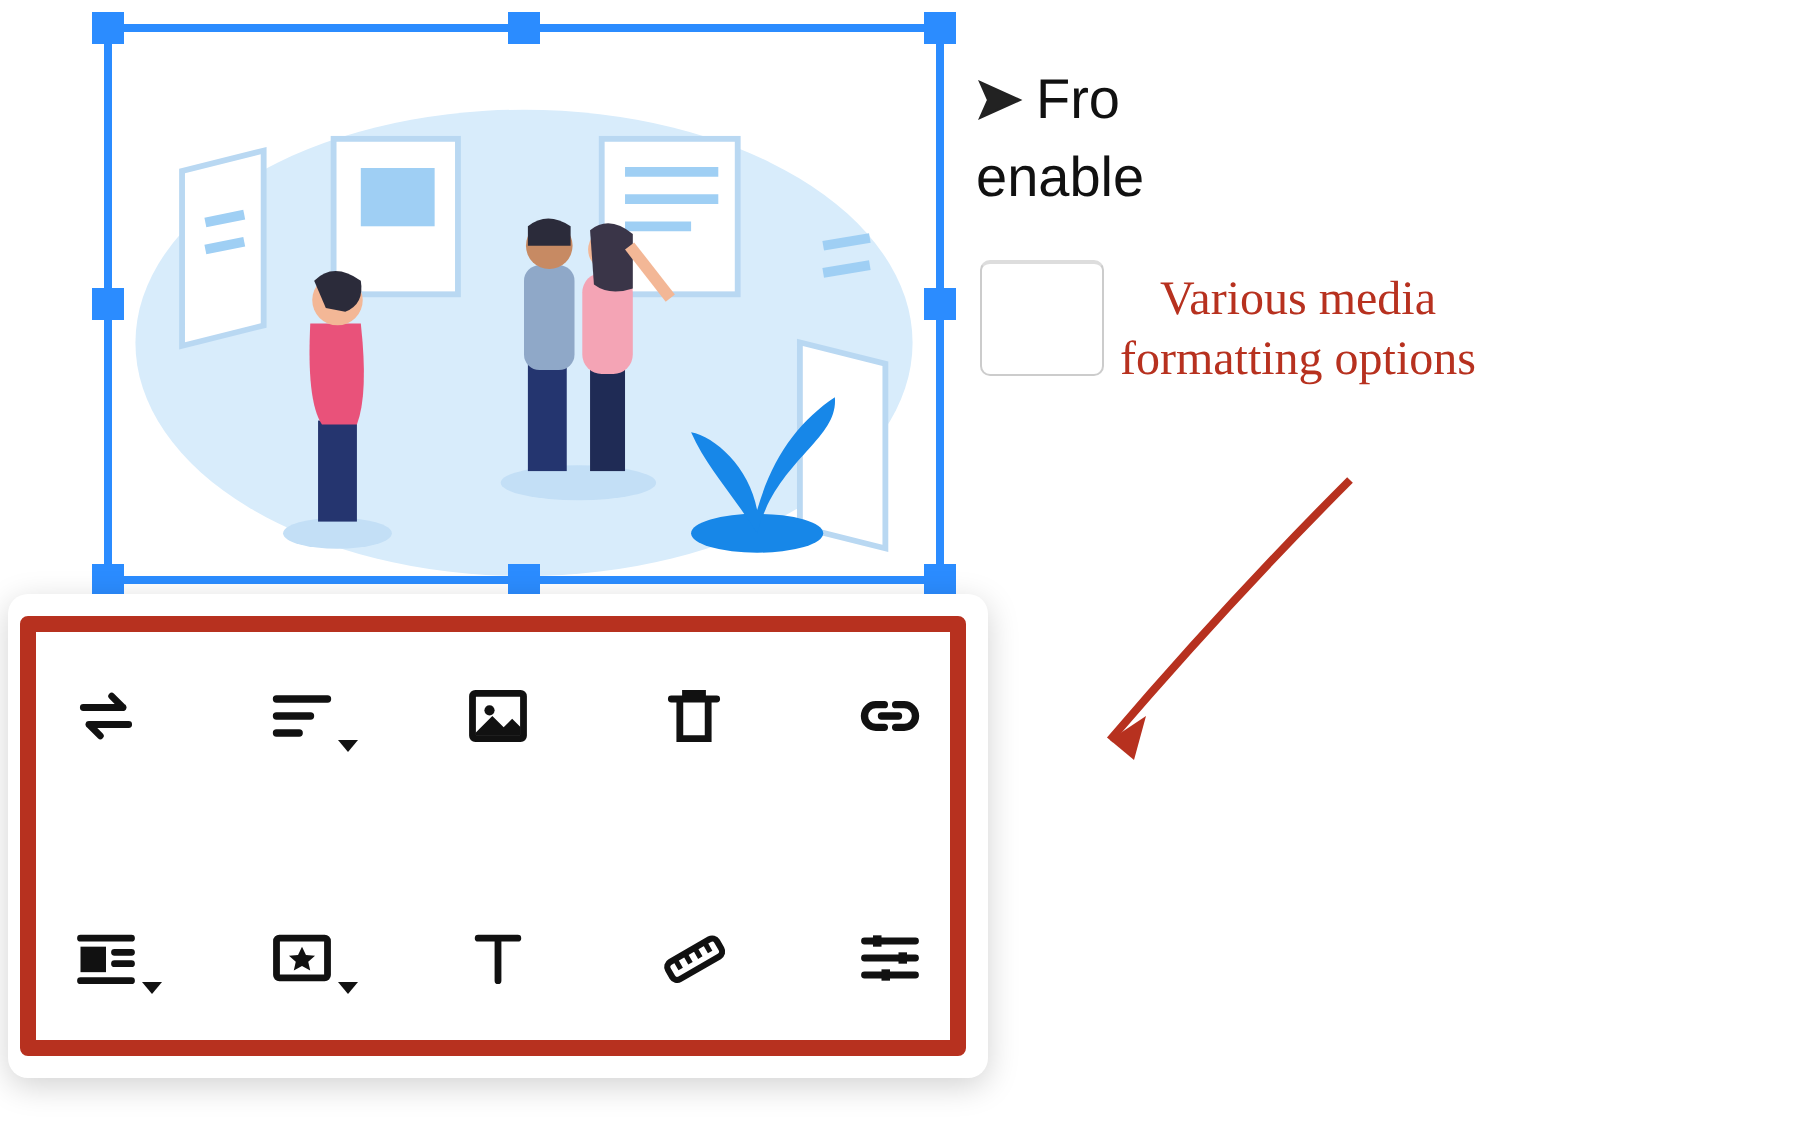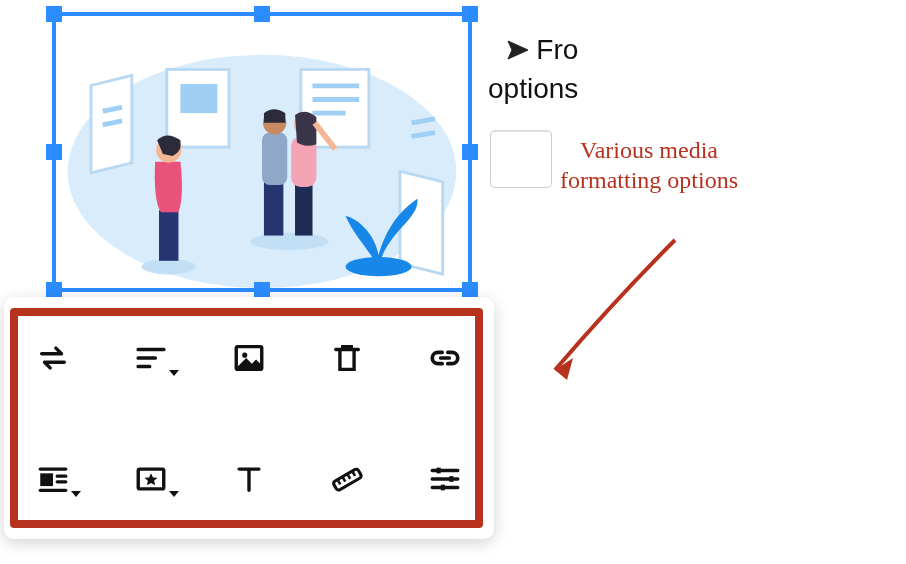--- a/index.html
+++ b/index.html
@@ -12,21 +12,21 @@
   .h-tm{left:50%;top:-10px;margin-left:-8px;}
   .h-tr{right:-10px;top:-10px;}
   .h-ml{left:-10px;top:50%;margin-top:-8px;}
   .h-mr{right:-10px;top:50%;margin-top:-8px;}
   .h-bl{left:-10px;bottom:-10px;}
   .h-bm{left:50%;bottom:-10px;margin-left:-8px;}
   .h-br{right:-10px;bottom:-10px;}
   .illus{width:100%;height:100%;display:block;}
 
   
-  .bgtext{position:absolute;left:488px;top:30px;font-size:28px;color:#111;line-height:1.4;text-align:right;}
+  .bgtext{position:absolute;left:488px;top:30px;font-size:28px;color:#111;line-height:1.4;}
   .bgtext svg{vertical-align:-3px;margin-right:6px;}
   .bg-input{position:absolute;left:490px;top:130px;width:60px;height:55px;border:1px solid #ccc;border-top:2px solid #ddd;border-radius:5px;background:#fff;}
 
   
   .hl{position:absolute;left:10px;top:308px;width:473px;height:220px;border:8px solid #B7311F;box-sizing:border-box;border-radius:4px;}
 
   
   .toolbar{position:absolute;left:4px;top:297px;width:490px;height:242px;background:#fff;border-radius:10px;box-shadow:0 4px 16px rgba(0,0,0,0.18);}
   .row{display:flex;align-items:center;justify-content:space-around;height:50%;}
   .tbbtn{width:60px;height:60px;display:flex;align-items:center;justify-content:center;color:#111;position:relative;}
@@ -41,21 +41,21 @@
 <body>
 
 <div class="canvas">
 
   <div class="bgtext">
     <div>
       <svg width="24" height="24" viewBox="0 0 24 24">
         <path d="M2 3 L22 12 L2 21 L6 12 Z M6 12 L16 12" fill="#222" stroke="#222" stroke-width="1"></path>
       </svg><span>Fro</span>
     </div>
-    <div><span>options</span></div>
+    <div><span>enable</span></div>
   </div>
   <div class="bg-input"></div>
 
   <div class="image-sel">
     <svg class="illus" viewBox="0 0 420 280">
       <rect x="0" y="0" width="420" height="280" fill="#fff"></rect>
       <ellipse cx="210" cy="160" rx="200" ry="120" fill="#D8ECFB"></ellipse>
 
       <g fill="#fff" stroke="#B9D8F2" stroke-width="3">
         <rect x="34" y="80" width="42" height="90" transform="skewY(-14)"></rect>

